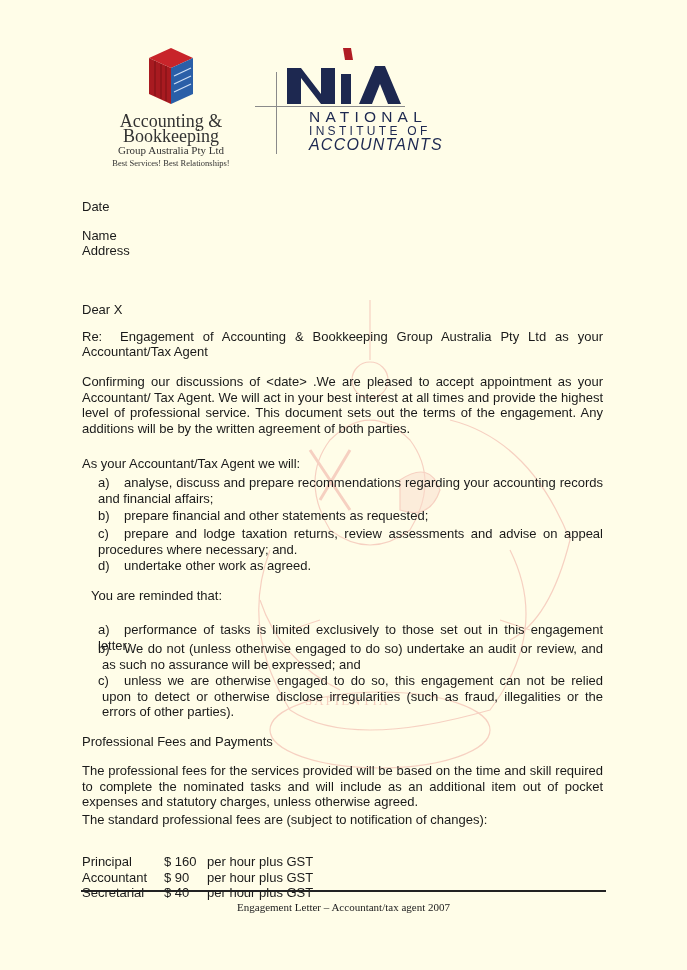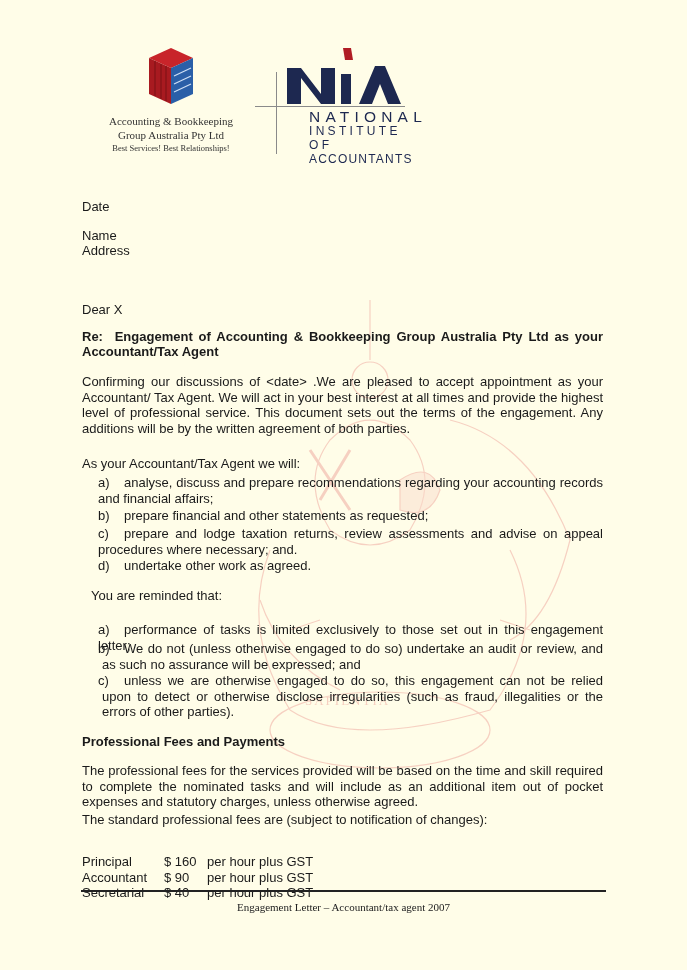--- a/index.html
+++ b/index.html
@@ -7,35 +7,35 @@
     width:687px; height:970px; overflow:hidden; position:relative;
     background:#fffde8;
     font-family:"Liberation Sans", sans-serif; color:#1a1a1a;
   }
   .page { position:absolute; left:0; top:0; width:687px; height:970px; }
   
   .watermark { position:absolute; left:250px; top:300px; width:380px; height:470px; opacity:0.28; pointer-events:none; }
   
   .abg-logo { position:absolute; left:86px; top:46px; width:170px; text-align:center; }
   .abg-cube { width:60px; height:60px; margin:0 auto 4px auto; }
-  .abg-name { font-family:"Liberation Serif", serif; font-size:11px; color:#333; line-height:15px; }
+  .abg-name { font-family:"Liberation Serif", serif; font-size:18px; color:#333; line-height:15px; }
   .abg-sub { font-family:"Liberation Serif", serif; font-size:11px; color:#333; line-height:13px; }
   .abg-tag { font-family:"Liberation Serif", serif; font-size:8.5px; color:#333; line-height:12px; }
   .nia-logo { position:absolute; left:255px; top:46px; width:160px; height:110px; }
   .nia-vline { position:absolute; left:21px; top:26px; width:1px; height:82px; background:#8a8a8a; }
   .nia-hline { position:absolute; left:0; top:60px; width:150px; height:1px; background:#8a8a8a; }
   .nia-mark { position:absolute; left:30px; top:0; width:120px; height:60px; }
   .nia-text { position:absolute; left:31px; top:64px; color:#1d2850; line-height:14px;margin-left:23px; }
   .nia-t1 { font-size:15.5px; letter-spacing:5.2px; }
   .nia-t2 { font-size:12px; letter-spacing:3.3px; }
-  .nia-t3 { font-size:12px; letter-spacing:1.2px; }
+  .nia-t3 { font-size:16px; letter-spacing:1.2px;font-style:italic; }
   
   .txt { position:absolute; left:82px; font-size:13px; line-height:15.5px; }
   .just { width:521px; text-align:justify; text-align-last:left; }
-  .bold { font-weight:bold; }
+  .bold { font-weight:normal; }
   .li { position:absolute; left:98px; width:505px; font-size:13px; line-height:15.5px; text-align:justify; text-align-last:left; }
   .li .lbl { display:inline-block; width:26px; }
   .fees { position:absolute; left:82px; top:854px; font-size:13px; line-height:15.5px; }
   .fees .row { display:flex; }
   .fees .c1 { width:82px; }
   .fees .c2 { width:43px; }
   .footer-rule { position:absolute; left:81px; top:890px; width:525px; height:2px; background:#222; }
   .footer { position:absolute; left:0; width:687px; top:901px; text-align:center; font-family:"Liberation Serif", serif; font-size:11px; color:#222; }
 </style>
 </head>

